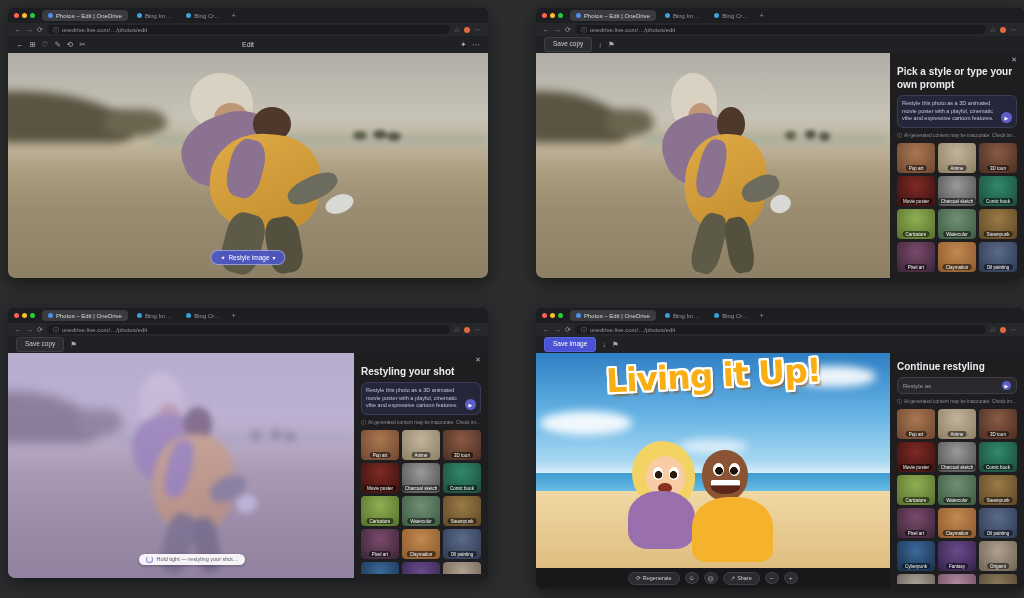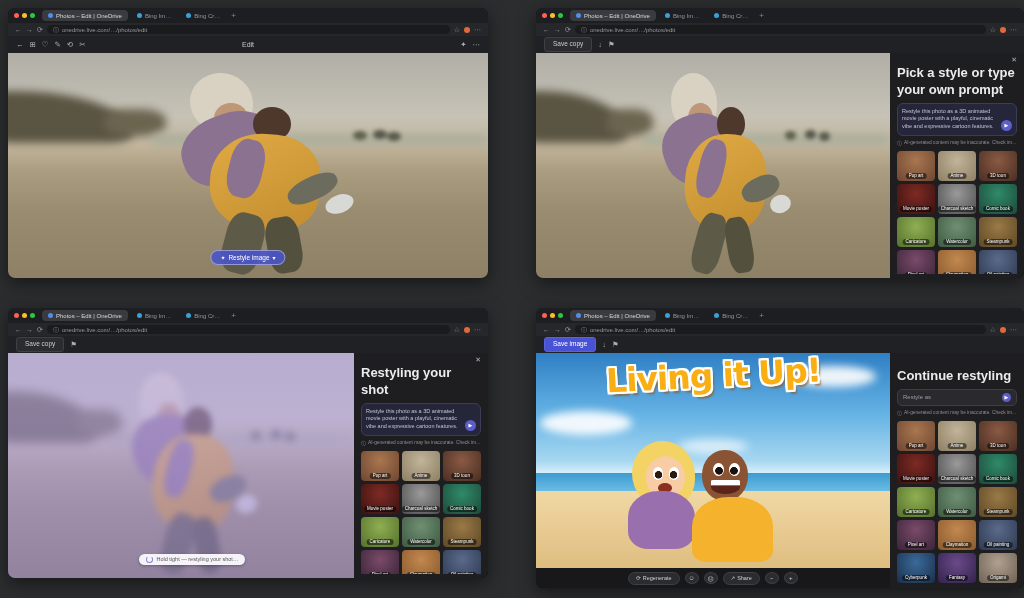--- a/index.html
+++ b/index.html
@@ -101,21 +101,21 @@
   .tagline { font-size:11px; font-weight:800; color:#1a6ec0; letter-spacing:.2px; font-family:"DejaVu Sans", sans-serif;
              text-shadow:-1px 0 #fff,1px 0 #fff,0 -1px #fff,0 1px #fff,-1px -1px #fff,1px 1px #fff,1px -1px #fff,-1px 1px #fff; }
   .ptitle { display:inline-block; margin-top:1px; font-size:33px; font-weight:800; color:#f9ae14; letter-spacing:-1px;
             transform:rotate(-3deg); line-height:.95; font-family:"DejaVu Sans", sans-serif;
             text-shadow:-2px 0 #fff,2px 0 #fff,0 -2px #fff,0 2px #fff,-2px -2px #fff,2px 2px #fff,2px -2px #fff,-2px 2px #fff,3px 4px 2px rgba(150,80,10,.65); }
 
   
   .panel { width:120px; flex:none; background:#1e1e21; padding:5px 7px 4px; display:flex; flex-direction:column;
            gap:4px; overflow:hidden; position:relative; }
   .panel-close { position:absolute; top:3px; right:7px; font-size:7px; color:#b2b2b8; }
-  .panel h3 { font-size:13px; color:#ececee; font-weight:bold; margin:7px 0 0; line-height:1.3; }
+  .panel h3 { font-size:10px; color:#ececee; font-weight:bold; margin:7px 0 0; line-height:1.3; }
   .promptbox { background:#26263a; border:1px solid #3c3c58; border-radius:6px; padding:4px; display:flex; gap:3px; align-items:flex-end; }
   .prompt-text { flex:1; font-size:5.5px; color:#c4c4d6; line-height:1.4; }
   .sendbtn { width:11px; height:11px; border-radius:50%; background:#5b5fc7; color:#fff; font-size:5px;
              display:flex; align-items:center; justify-content:center; border:none; flex:none; padding:0; }
   .caption { display:flex; gap:2px; align-items:center; font-size:4.8px; color:#8e8e95; white-space:nowrap; overflow:hidden; }
   .caption .ci { font-size:5px; flex:none; }
   .caption span:last-child { overflow:hidden; text-overflow:ellipsis; }
   .dropdown { background:#2a2a2e; border:1px solid #3d3d42; border-radius:5px; height:15px; display:flex;
               align-items:center; gap:3px; padding:0 5px; flex:none; }
   .dropdown .ph { flex:1; font-size:6px; color:#9a9aa1; }
@@ -536,21 +536,21 @@
           </button>
           <button class="bb-circle">
             <span>−</span>
           </button>
           <button class="bb-circle">
             <span>+</span>
           </button>
         </div>
       </div>
       <aside class="panel">
-        <h3 style="margin-top:10px">Continue restyling</h3>
+        <h3 style="margin-top:2px">Continue restyling</h3>
         <div class="dropdown">
           <span class="ph">Restyle as</span>
           <button class="sendbtn">
             <span>▶</span>
           </button>
         </div>
         <div class="caption">
           <span class="ci">ⓘ</span>
           <span>AI-generated content may be inaccurate. Check important details before sharing.</span>
         </div>

